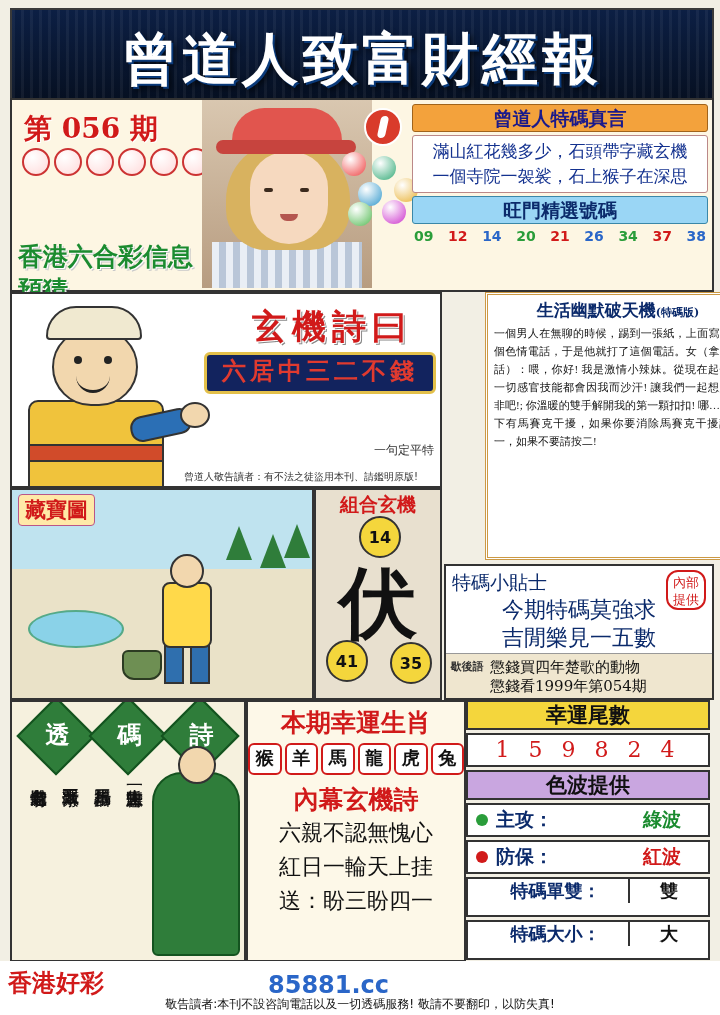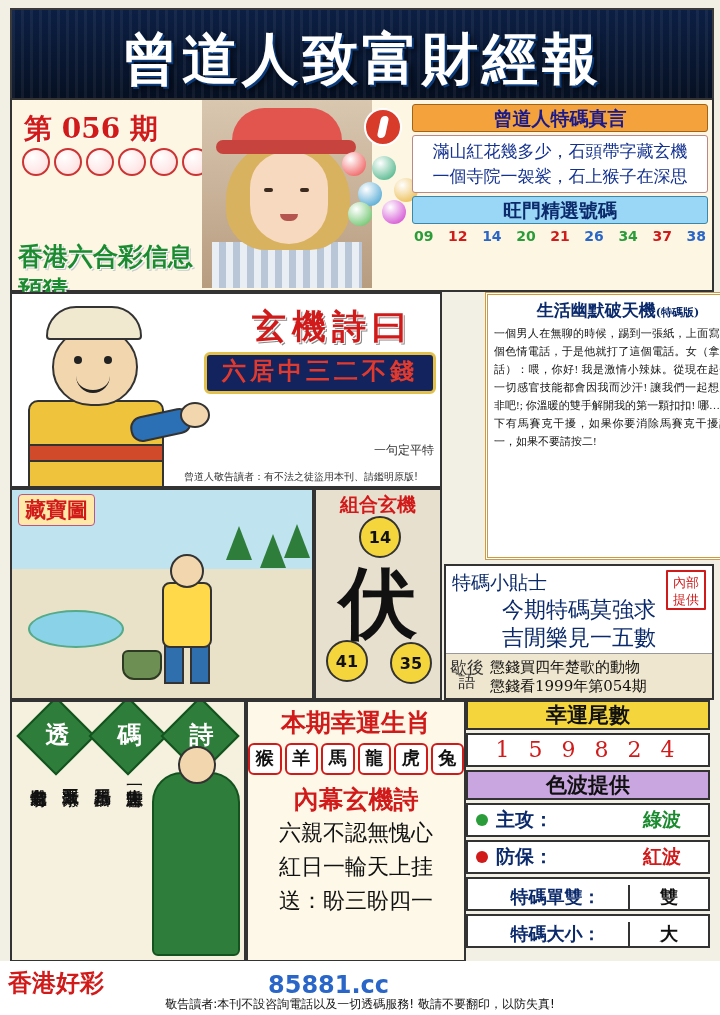--- a/index.html
+++ b/index.html
@@ -96,24 +96,24 @@
   .combo{position:absolute;left:314px;top:488px;width:124px;height:208px;border:2px solid #333;background:#e8e0cf;overflow:hidden;}
   .combo-title{text-align:center;font-family:Liberation Serif, serif;font-weight:bold;font-size:19px;color:#d11a1a;margin-top:2px;}
   .cball{position:absolute;width:38px;height:38px;border-radius:50%;border:2px solid #333;display:flex;align-items:center;justify-content:center;
      font-family:"DejaVu Sans",sans-serif;font-weight:bold;font-size:16px;color:#111;}
   .bigchar{position:absolute;left:0;right:0;top:62px;text-align:center;font-family:"DejaVu Serif",serif;font-weight:bold;font-size:78px;color:#111;}
 
   
   .tips{position:absolute;left:444px;top:564px;width:266px;height:132px;border:2px solid #333;background:#fff;overflow:hidden;}
   .tips .t1{font-family:"DejaVu Serif",serif;font-size:19px;color:#0b2a6b;padding:4px 4px 0 6px;}
   .tips .t2,.tips .t3{font-family:"DejaVu Serif",serif;font-size:22px;color:#0b2a6b;text-align:center;line-height:28px;}
-  .seal{position:absolute;right:6px;top:4px;width:40px;height:40px;border:2px solid #d11a1a;color:#d11a1a;border-radius:1px;
+  .seal{position:absolute;right:6px;top:4px;width:40px;height:40px;border:2px solid #d11a1a;color:#d11a1a;border-radius:12px;
      font-family:"DejaVu Serif",serif;font-size:13px;line-height:17px;text-align:center;padding-top:2px;box-sizing:border-box;}
   .tips-foot{position:absolute;left:0;bottom:0;width:100%;height:44px;background:#efe6cf;border-top:1px solid #999;}
-  .tips-foot .lbl{position:absolute;left:4px;top:6px;width:34px;font-family:"DejaVu Serif",serif;font-size:17px;color:#333;line-height:14px;text-align:center;}
+  .tips-foot .lbl{position:absolute;left:4px;top:6px;width:34px;font-family:"DejaVu Serif",serif;font-size:11px;color:#333;line-height:14px;text-align:center;font-weight:bold;}
   .tips-foot .ln{position:absolute;left:44px;font-family:"DejaVu Serif",serif;font-size:15px;color:#111;}
 
   
   .poempanel{position:absolute;left:10px;top:700px;width:232px;height:258px;border:2px solid #333;background:#f6f1de;overflow:hidden;}
   .diamond{position:absolute;top:6px;width:52px;height:52px;background:#2f7d3a;transform:rotate(45deg);border:2px solid #14531f;}
   .diamond span{display:block;transform:rotate(-45deg);text-align:center;line-height:48px;font-family:"DejaVu Serif",serif;font-weight:bold;font-size:24px;color:#fff;}
   .vtext{position:absolute;top:74px;width:30px;font-family:"DejaVu Serif",serif;font-size:17px;color:#111;
      writing-mode:vertical-rl;text-orientation:upright;line-height:22px;}
 
   
@@ -129,21 +129,21 @@
   .rightbot{position:absolute;left:466px;top:700px;width:244px;height:258px;}
   .rb-row{border:2px solid #333;margin-bottom:3px;background:#fff;}
   .rb-yellow{background:#f4d63c;text-align:center;font-family:"DejaVu Serif",serif;font-weight:bold;font-size:21px;color:#111;line-height:26px;}
   .rb-white{background:#fff;text-align:center;font-family:"DejaVu Serif",serif;font-size:22px;color:#d11a1a;letter-spacing:6px;line-height:30px;}
   .rb-purple{background:#c9a6e0;text-align:center;font-family:"DejaVu Serif",serif;font-weight:bold;font-size:21px;color:#111;line-height:26px;}
   .rb-item{display:flex;align-items:center;height:30px;background:#fff;}
   .dot{width:12px;height:12px;border-radius:50%;margin:0 8px;}
   .rb-item .k{font-family:"DejaVu Serif",serif;font-weight:bold;font-size:19px;color:#0b2a6b;flex:1;}
   .rb-item .v{font-family:"DejaVu Serif",serif;font-weight:bold;font-size:19px;color:#1b8b2f;width:92px;text-align:center;}
   .rb-item .v.red{color:#d11a1a;}
-  .rb-item2{display:flex;align-items:flex-end;height:30px;background:#fff;margin-left:15px;}
+  .rb-item2{display:flex;align-items:flex-start;height:36px;background:#fff;margin-left:15px;}
   .rb-item2 .k{flex:1;text-align:center;font-family:"DejaVu Serif",serif;font-weight:bold;font-size:18px;color:#0b2a6b;}
   .rb-item2 .v{width:78px;text-align:center;font-family:"DejaVu Serif",serif;font-weight:bold;font-size:18px;color:#111;border-left:2px solid #333;}
 
   
   .footer{position:absolute;left:0;bottom:0;width:720px;height:54px;background:#fff;}
   .wm{position:absolute;left:8px;bottom:16px;font-family:"DejaVu Serif",serif;font-weight:bold;font-size:24px;color:#d11a1a;}
   .wm2{position:absolute;left:268px;bottom:16px;font-family:"DejaVu Sans",sans-serif;font-weight:bold;font-size:24px;color:#2a66c8;}
   .disclaimer{position:absolute;left:0;right:0;bottom:2px;text-align:center;font-family:"DejaVu Sans",sans-serif;font-size:12px;color:#111;}
 </style>
 </head>

